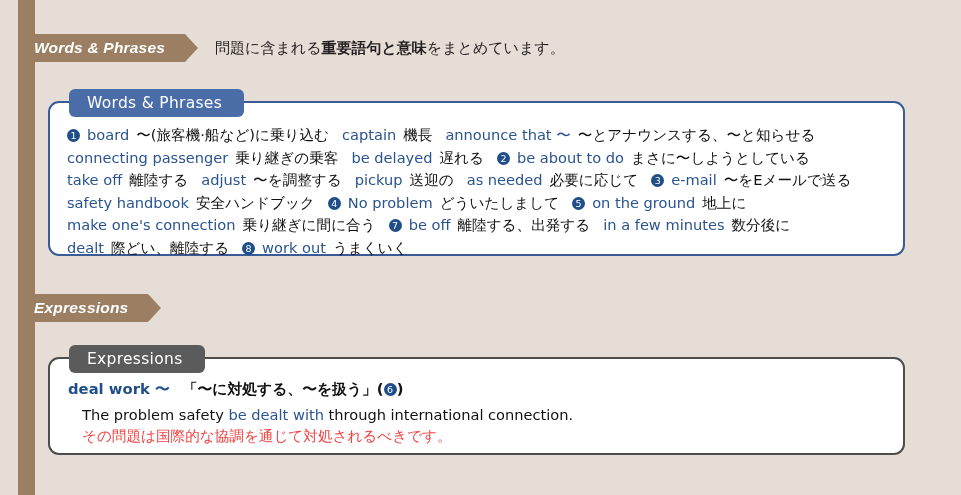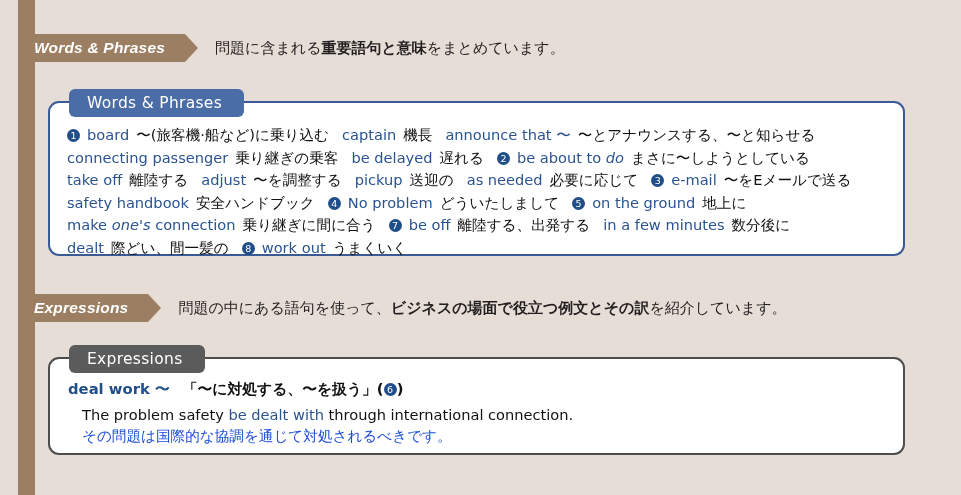--- a/index.html
+++ b/index.html
@@ -126,21 +126,21 @@
     top: 21px;
     right: 10px;
     font-size: 14.6px;
     line-height: 22.6px;
     color: #1f4e89;
     font-family: "DejaVu Sans", "Liberation Sans", sans-serif;
   }
   .wp-line { white-space: nowrap; }
   .en  { color: #2a5490; margin-top: 28px; }
   .jp  { color: #111111; margin-top: 18px; }
-  .it  { font-style: italic; }
+  .it  { }
   .gap { display: inline-block; width: 13px; }
   .gap-s { display: inline-block; width: 7px; }
 
   
   .num {
     display: inline-block;
     width: 13px;
     height: 13px;
     line-height: 13px;
     border-radius: 50%;
@@ -174,21 +174,21 @@
     margin-left: 14px;
     font-size: 14.6px;
     color: #111111;
     white-space: nowrap;
     line-height: 20px;
   }
   .ex-en .hl { color: #2a5490; }
   .ex-jp {
     margin-left: 14px;
     font-size: 14.6px;
-    color: #1d4ed8;
+    color: #ef4444;
     white-space: nowrap;
     line-height: 21px;
   }
 </style>
 </head>
 <body>
 
 <div class="spine"></div>
 
 <div class="banner" id="banner-words">
@@ -203,30 +203,27 @@
 <div class="card card-words">
   <div class="card-tab tab-blue">
     <span>Words &amp; Phrases</span>
   </div>
   <div class="wp-body" id="wp-body">
       <div class="wp-line"><span class="num">1</span><span class="gap-s"></span><span class="en">board</span><span class="gap-s"></span><span class="jp">〜(旅客機·船など)に乗り込む</span><span class="gap"></span><span class="en">captain</span><span class="gap-s"></span><span class="jp">機長</span><span class="gap"></span><span class="en">announce that 〜</span><span class="gap-s"></span><span class="jp">〜とアナウンスする、〜と知らせる</span></div>
       <div class="wp-line"><span class="en">connecting passenger</span><span class="gap-s"></span><span class="jp">乗り継ぎの乗客</span><span class="gap"></span><span class="en">be delayed</span><span class="gap-s"></span><span class="jp">遅れる</span><span class="gap"></span><span class="num">2</span><span class="gap-s"></span><span class="en">be about to </span><span class="en it">do</span><span class="gap-s"></span><span class="jp">まさに〜しようとしている</span></div>
       <div class="wp-line"><span class="en">take off</span><span class="gap-s"></span><span class="jp">離陸する</span><span class="gap"></span><span class="en">adjust</span><span class="gap-s"></span><span class="jp">〜を調整する</span><span class="gap"></span><span class="en">pickup</span><span class="gap-s"></span><span class="jp">送迎の</span><span class="gap"></span><span class="en">as needed</span><span class="gap-s"></span><span class="jp">必要に応じて</span><span class="gap"></span><span class="num">3</span><span class="gap-s"></span><span class="en">e-mail</span><span class="gap-s"></span><span class="jp">〜をEメールで送る</span></div>
       <div class="wp-line"><span class="en">safety handbook</span><span class="gap-s"></span><span class="jp">安全ハンドブック</span><span class="gap"></span><span class="num">4</span><span class="gap-s"></span><span class="en">No problem</span><span class="gap-s"></span><span class="jp">どういたしまして</span><span class="gap"></span><span class="num">5</span><span class="gap-s"></span><span class="en">on the ground</span><span class="gap-s"></span><span class="jp">地上に</span></div>
       <div class="wp-line"><span class="en">make </span><span class="en it">one's</span><span class="en"> connection</span><span class="gap-s"></span><span class="jp">乗り継ぎに間に合う</span><span class="gap"></span><span class="num">7</span><span class="gap-s"></span><span class="en">be off</span><span class="gap-s"></span><span class="jp">離陸する、出発する</span><span class="gap"></span><span class="en">in a few minutes</span><span class="gap-s"></span><span class="jp">数分後に</span></div>
-      <div class="wp-line"><span class="en">dealt</span><span class="gap-s"></span><span class="jp">際どい、間一髪の</span><span class="gap"></span><span class="num">8</span><span class="gap-s"></span><span class="en">work out</span><span class="gap-s"></span><span class="jp">うまくいく</span></div>
+      <div class="wp-line"><span class="en">dealt</span><span class="gap-s"></span><span class="jp">際どい、離陸する</span><span class="gap"></span><span class="num">8</span><span class="gap-s"></span><span class="en">work out</span><span class="gap-s"></span><span class="jp">うまくいく</span></div>
     </div>
 </div>
 
 <div class="banner" id="banner-expr">
   <div class="banner-arrow">
     <span class="banner-label">Expressions</span>
-  </div>
-  <div class="banner-desc">
-    <span>問題の中にある語句を使って、</span><b>ビジネスの場面で役立つ例文とその訳</b><span>を紹介しています。</span>
   </div>
 </div>
 
 <div class="card card-expr">
   <div class="card-tab tab-gray">
     <span>Expressions</span>
   </div>
   <div class="ex-body">
     <div class="ex-head">
       <span>deal work 〜</span><span class="gap"></span><span class="jpq">「〜に対処する、〜を扱う」</span><span class="jpq">(</span><span class="num" id="ex-ref-num">6</span><span class="jpq">)</span>

